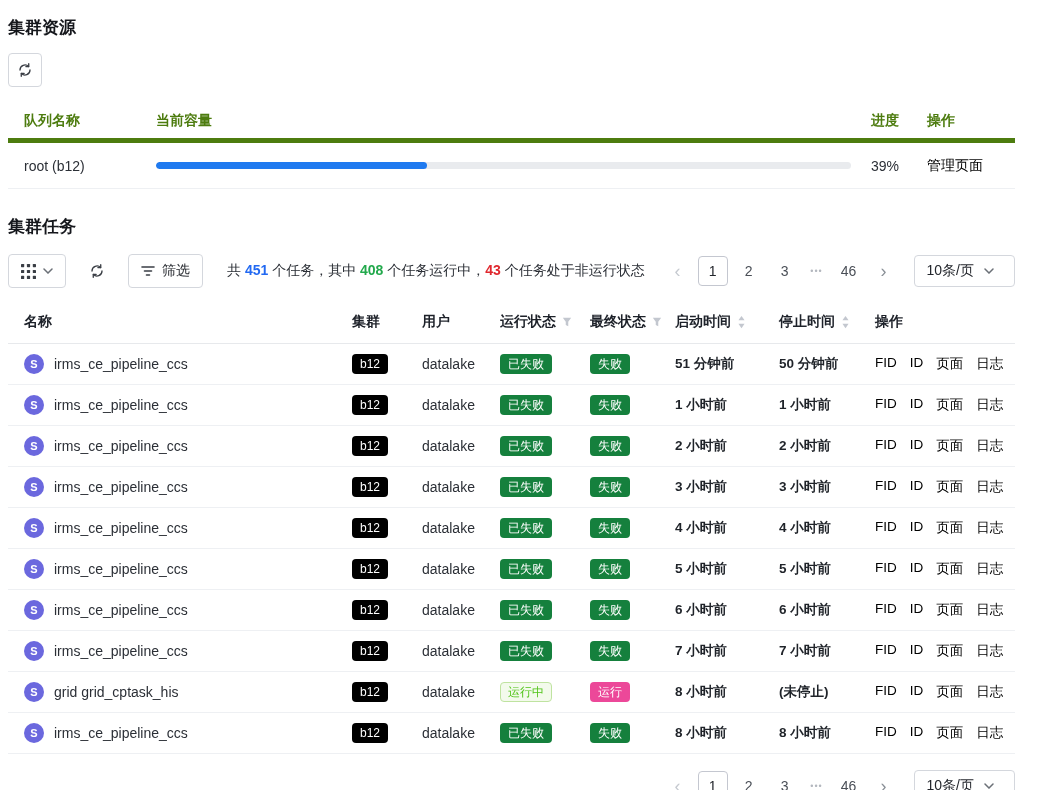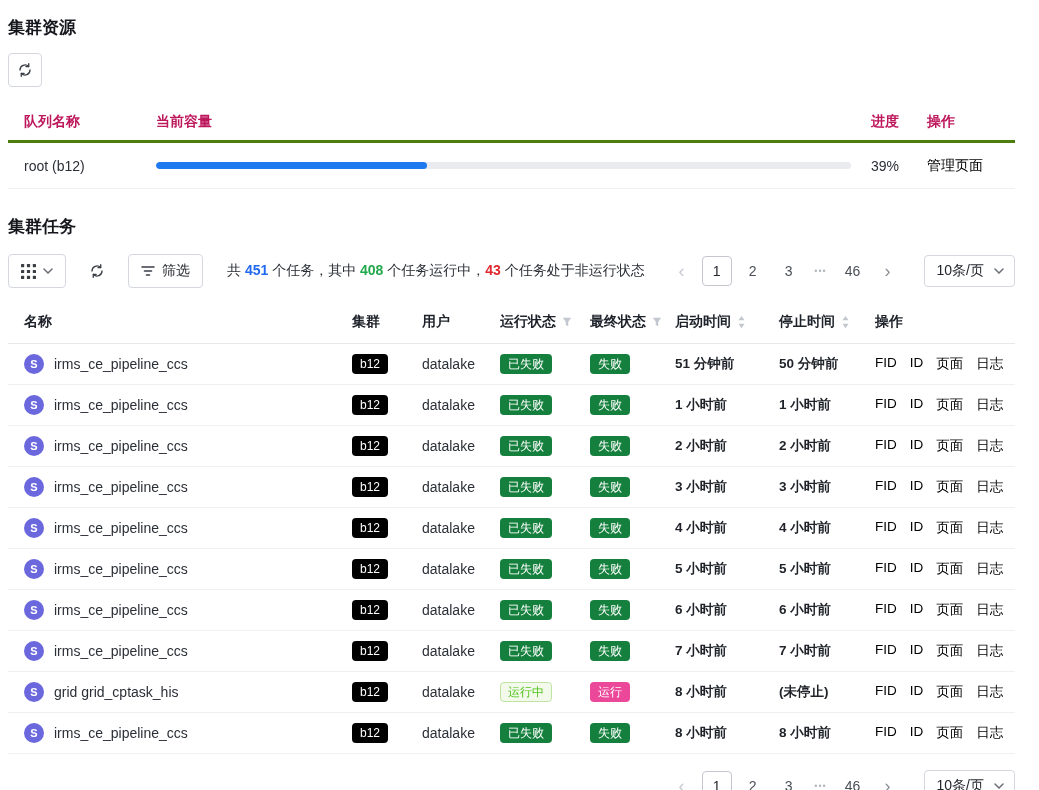--- a/index.html
+++ b/index.html
@@ -17,21 +17,21 @@
     width:34px; height:34px; background:#fff; border:1px solid #d4d7dd; border-radius:4px;
     display:inline-flex; align-items:center; justify-content:center; cursor:pointer; padding:0;
   }
   .icon-btn.plain { border:none; }
 
   
   .res-table { margin:16px 0 26px; }
   .res-head, .res-row {
     display:grid; grid-template-columns:140px 1fr 56px 96px; align-items:center;
   }
-  .res-head { height:40px; border-bottom:3px solid #4d7c0f; font-weight:600; color:#be185d; }
+  .res-head { height:40px; border-bottom:5px solid #4d7c0f; font-weight:600; color:#4d7c0f; }
   .res-row { height:46px; border-bottom:1px solid #eef0f3; color:#2b2f36; }
   .res-head > div:first-child, .res-row > div:first-child { padding-left:16px; }
   .res-head > div, .res-row > div { padding-left:8px; }
   .progress-track {
     height:7px; background:#e9ebee; border-radius:4px; margin-right:12px; overflow:hidden;
   }
   .progress-fill { height:100%; background:#1f7af0; border-radius:4px; }
   .link { color:#000000; text-decoration:none; cursor:pointer; }
 
   
@@ -54,21 +54,21 @@
   .pg-btn { width:28px; height:30px; display:inline-flex; align-items:center; justify-content:center;
     font-size:18px; cursor:pointer; user-select:none; }
   .pg-btn.prev { color:#c6cad0; }
   .pg-btn.next { color:#8a9097; }
   .pg-item { min-width:30px; height:30px; display:inline-flex; align-items:center; justify-content:center;
     border-radius:4px; color:#4a4f57; cursor:pointer; padding:0 4px; }
   .pg-item.active { border:1px solid #c4c7d0; color:#23262c; font-weight:500; background:#fff; }
   .pg-ellipsis { color:#b4b8bf; font-size:9px; letter-spacing:1px; min-width:22px; text-align:center; }
   .pg-select {
     height:32px; border:1px solid #d4d7dd; border-radius:4px; display:inline-flex; align-items:center;
-    gap:10px; padding:0 10px 0 12px; margin-left:16px; cursor:pointer; color:#23262c; background:#fff;
+    gap:10px; padding:0 20px 0 12px; margin-left:10px; cursor:pointer; color:#23262c; background:#fff;
   }
 
   
   .task-table { width:100%; }
   .thead, .trow {
     display:grid;
     grid-template-columns:336px 70px 78px 90px 85px 104px 96px 1fr;
     align-items:center;
   }
   .thead { height:44px; border-bottom:1px solid #e7e9ec; font-weight:600; color:#1d2129; }

